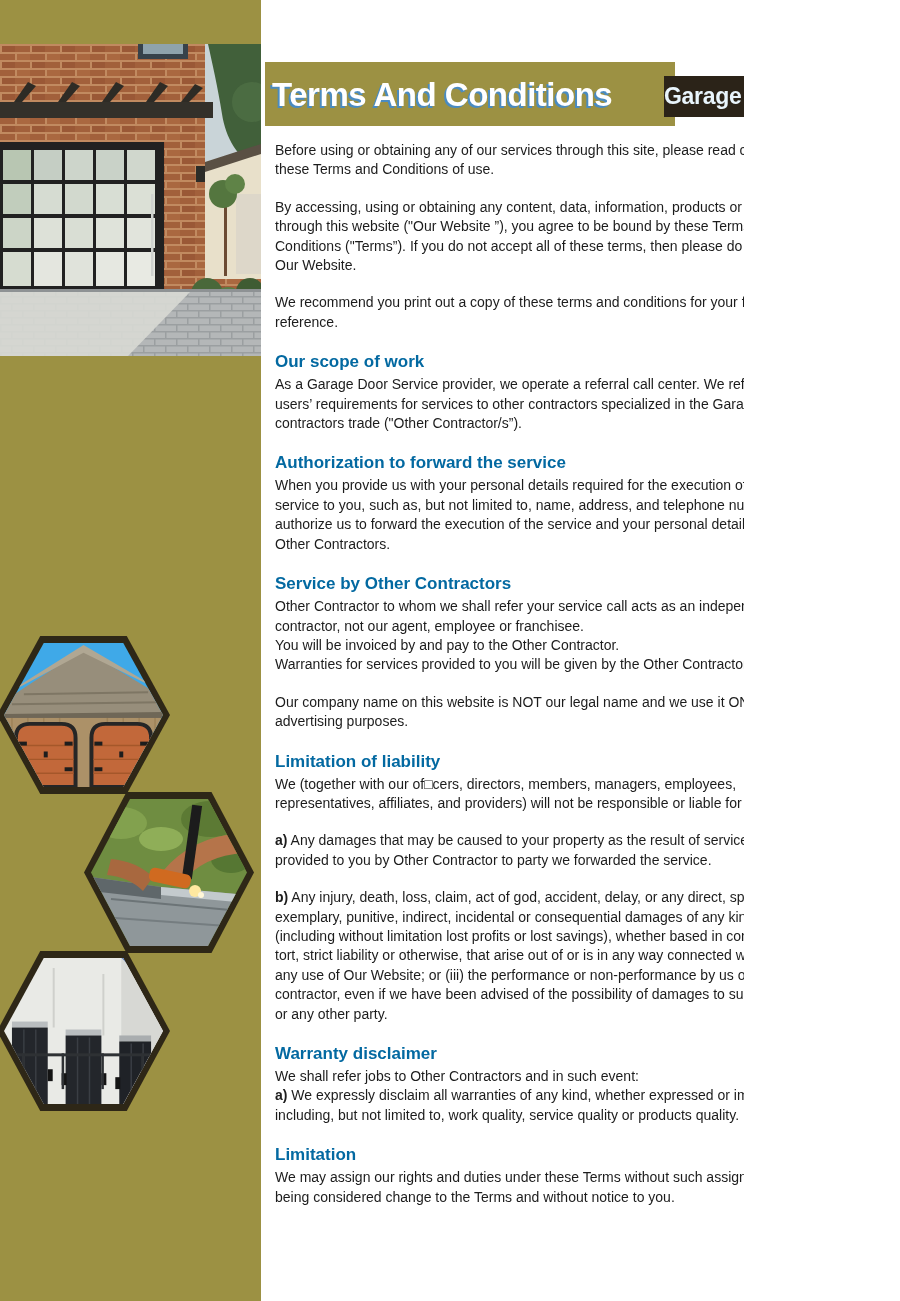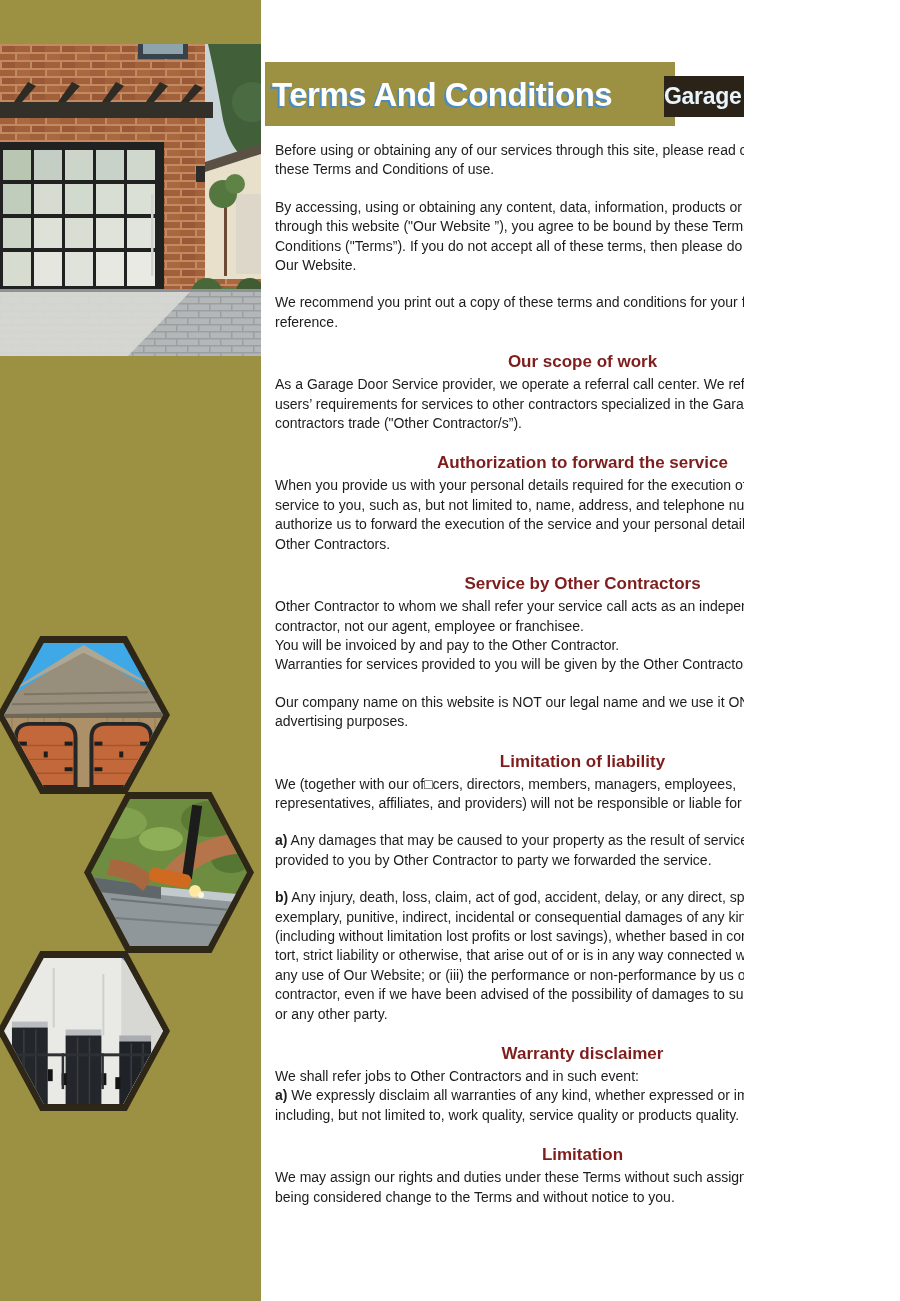--- a/index.html
+++ b/index.html
@@ -22,21 +22,21 @@
   .banner h1{margin:0 0 0 7px;font-size:33px;line-height:1;font-weight:bold;color:#ffffff;
              letter-spacing:-0.5px;text-shadow:-2px 2px 0 #4a8bc0;}
   .badge{position:absolute;left:664px;top:76px;width:252px;height:41px;background:#2b2318;
          display:flex;align-items:center;justify-content:flex-start;}
   .badge span{font-size:23px;font-weight:bold;color:#e9f5fc;letter-spacing:-0.3px;}
   
   .content{position:absolute;left:275px;top:141px;width:615px;}
   .p{margin:0;font-size:14px;line-height:19.4px;white-space:pre-line;}
   .gap{margin-top:18px;}
   .sec{margin-top:20px;}
-  .sec h3{margin:0 0 3px 0;font-size:17px;line-height:20px;font-weight:bold;color:#7f1d1d;text-align:center;}
+  .sec h3{margin:0 0 3px 0;font-size:17px;line-height:20px;font-weight:bold;color:#0369a1;}
   .lead{font-weight:bold;}
 </style>
 </head>
 <body>
 
 <div class="page">
 
   <aside class="sidebar">
 
     <div class="photo-top">

